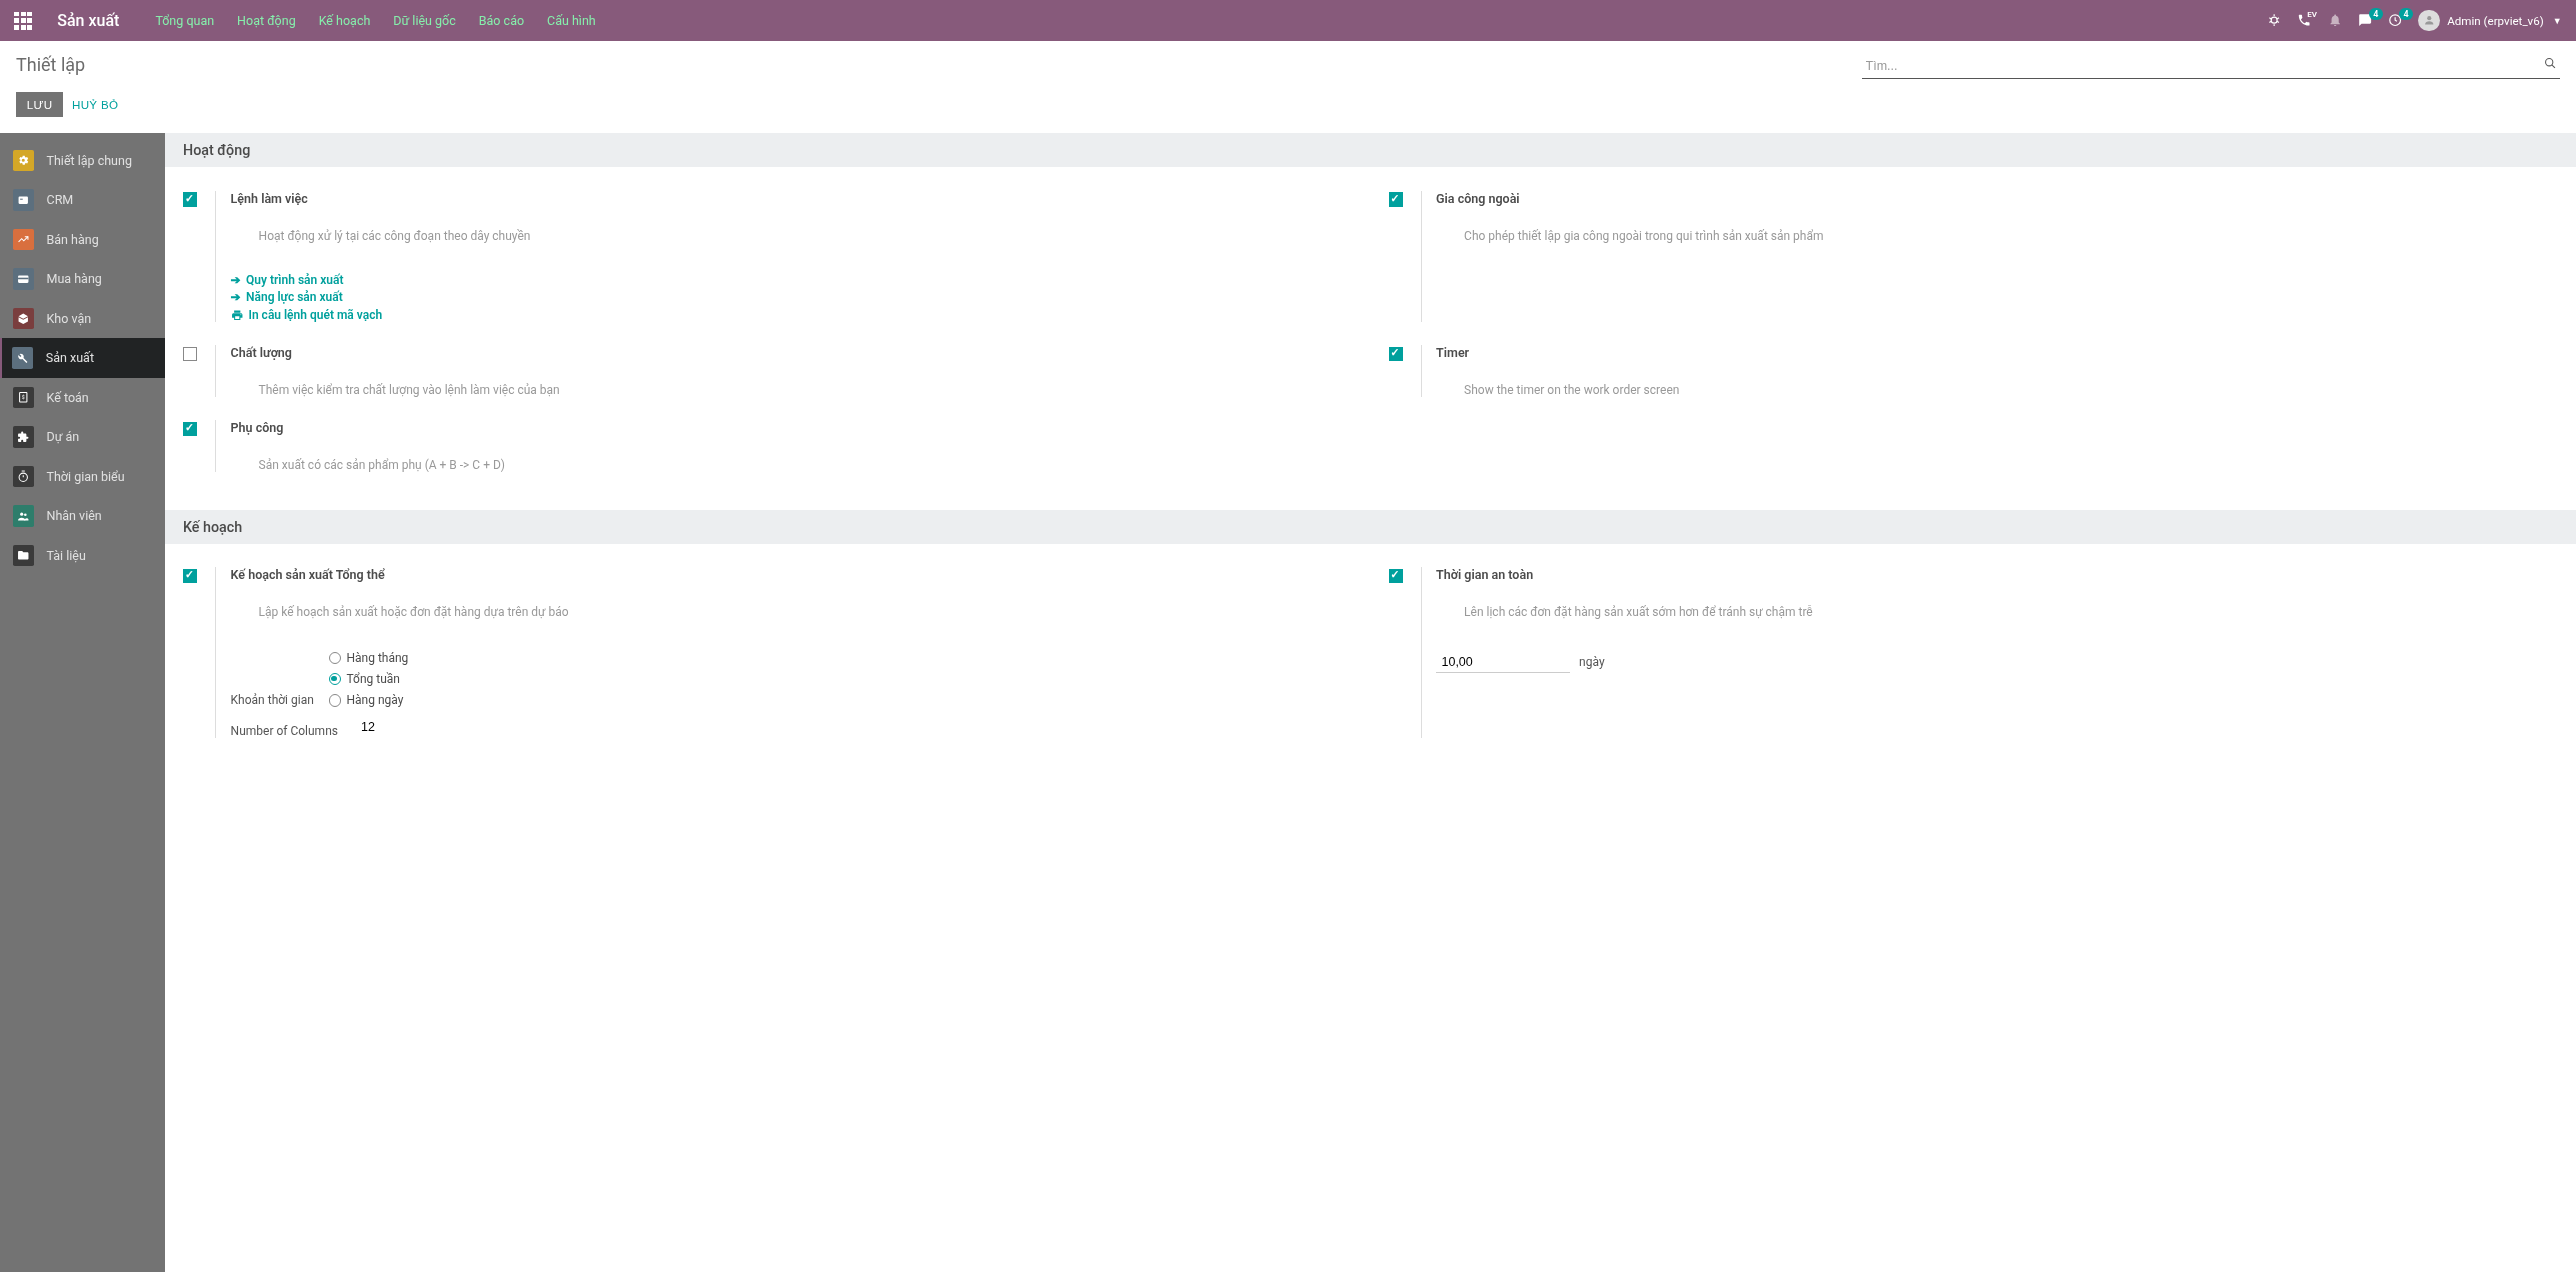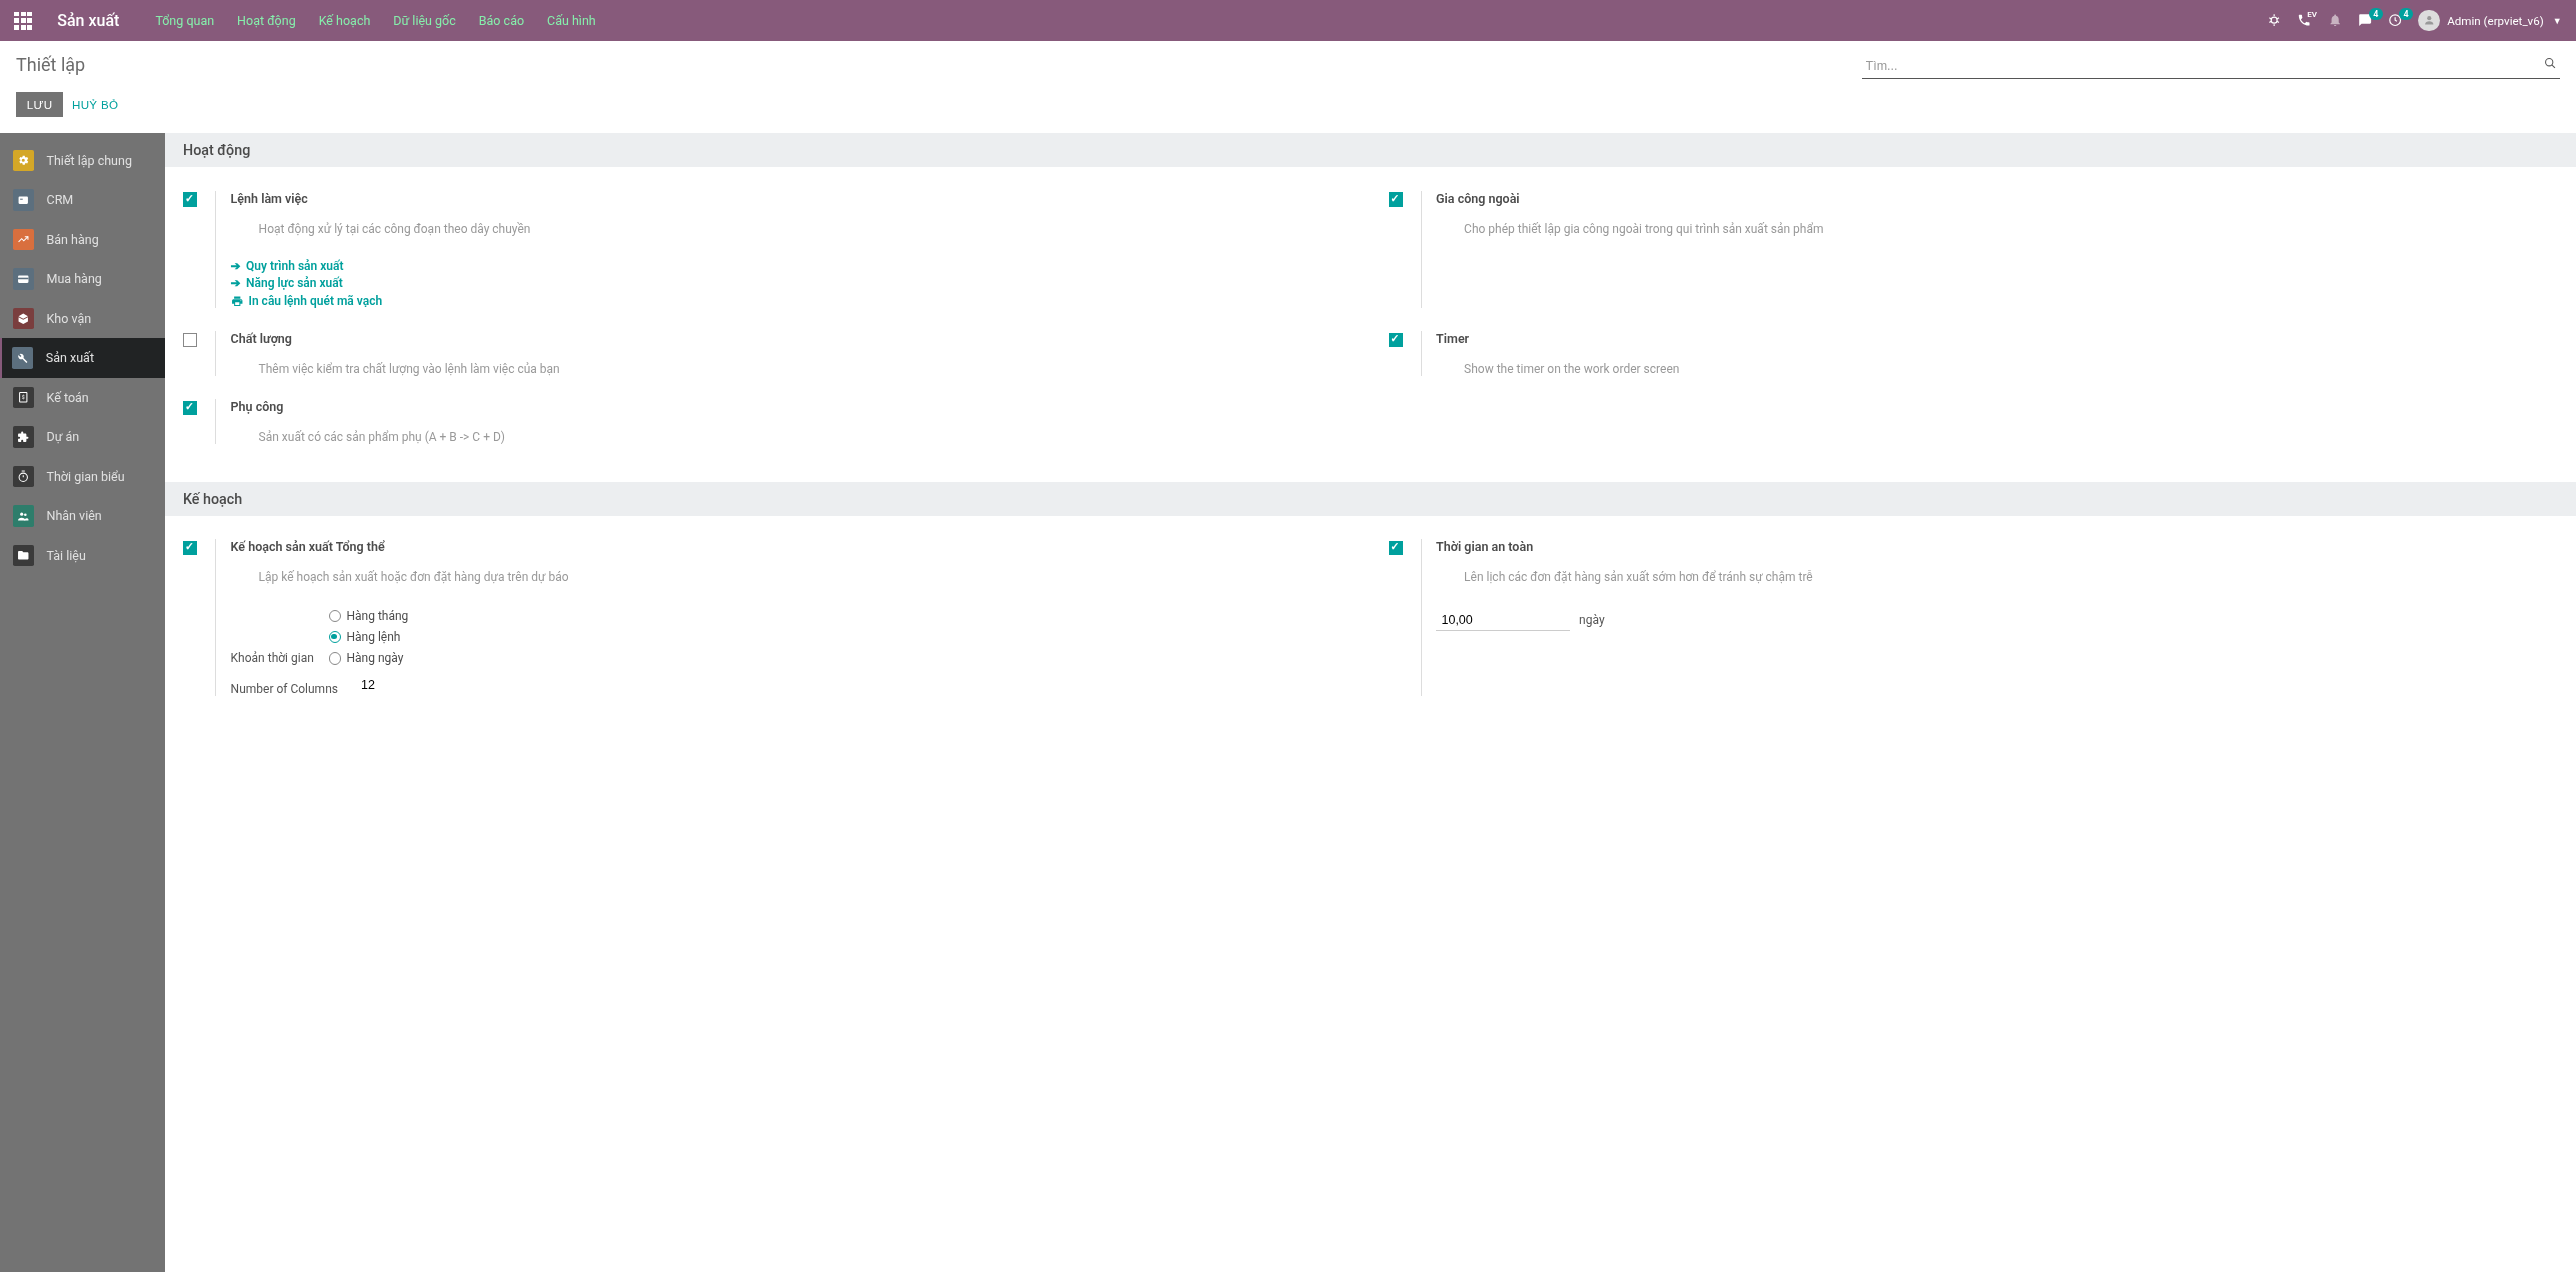--- a/index.html
+++ b/index.html
@@ -41,21 +41,21 @@
 
 .main { flex: 1; overflow-y: auto; }
 .section-header { background: #eceef0; padding: 9px 18px; font-size: 14.3px; font-weight: 500; color: #4a4a4a; }
 .settings-grid { display: grid; grid-template-columns: 1fr 1fr; gap: 0 36px; padding: 16px 18px 21.5px 18px; }
 .setting-cell { display: flex; gap: 14.3px; padding: 7.2px 0 16px 0; }
 .chk-col { width: 18px; padding-top: 1.8px; }
 .chk { appearance: none; width: 14.3px; height: 14.3px; border: 1.8px solid #00a09d; cursor: pointer; position: relative; background: #fff; display:inline-block; }
 .chk.checked { background: #00a09d; }
 .chk.checked::after { content: "✓"; color: #fff; position: absolute; top: -1.8px; left: 0.9px; font-size: 10.7px; font-weight: bold; }
 .chk.unchecked { border-color: #888; }
-.setting-body { flex: 1; display: flex; gap: 16px; border-left: 0.9px solid #ddd; padding-left: 14.3px; flex-direction: column; }
+.setting-body { flex: 1; display: flex; gap: 23px; border-left: 0.9px solid #ddd; padding-left: 14.3px; flex-direction: column; }
 .setting-title { font-weight: 600; color: #4c4c4c; font-size: 12.5px; }
 .setting-desc { color: #999; font-size: 12px; margin-left: 28px; }
 .setting-links { margin-top: 7.2px; display: flex; flex-direction: column; gap: 3.6px; }
 .setting-links a { color: #00a09d; text-decoration: none; font-weight: 600; font-size: 12px; cursor: pointer; display: flex; align-items: center; gap: 5.4px; }
 .sub-form { margin-top: 9px; display: flex; flex-direction: column; gap: 9px; }
 .sub-row { display: flex; align-items: flex-end; gap: 9px; }
 .sub-label { width: 89px; font-size: 12px; color: #555; padding-top: 1.8px; }
 .radios { display: flex; flex-direction: column; gap: 7.2px; }
 .radio-opt { display: flex; align-items: center; gap: 5.4px; font-size: 12px; cursor: pointer; }
 .radio { appearance:none; width:12.5px; height:12.5px; border:1.8px solid #888; border-radius:50%; cursor:pointer; position:relative; }
@@ -335,21 +335,21 @@
           <div class="sub-form">
             <div class="sub-row">
               <div class="sub-label">Khoản thời gian</div>
               <div class="radios" id="period-radios">
                   <label class="radio-opt">
                     <span class="radio"></span>
                     <span>Hàng tháng</span>
                   </label>
                   <label class="radio-opt">
                     <span class="radio checked"></span>
-                    <span>Hàng lệnh</span>
+                    <span>Tổng tuần</span>
                   </label>
                   <label class="radio-opt">
                     <span class="radio"></span>
                     <span>Hàng ngày</span>
                   </label>
                 </div>
             </div>
             <div class="sub-row">
               <div class="sub-label" style="width:116px">Number of Columns</div>
               <input class="num-input" style="width: 54px; border: none;" value="12">

